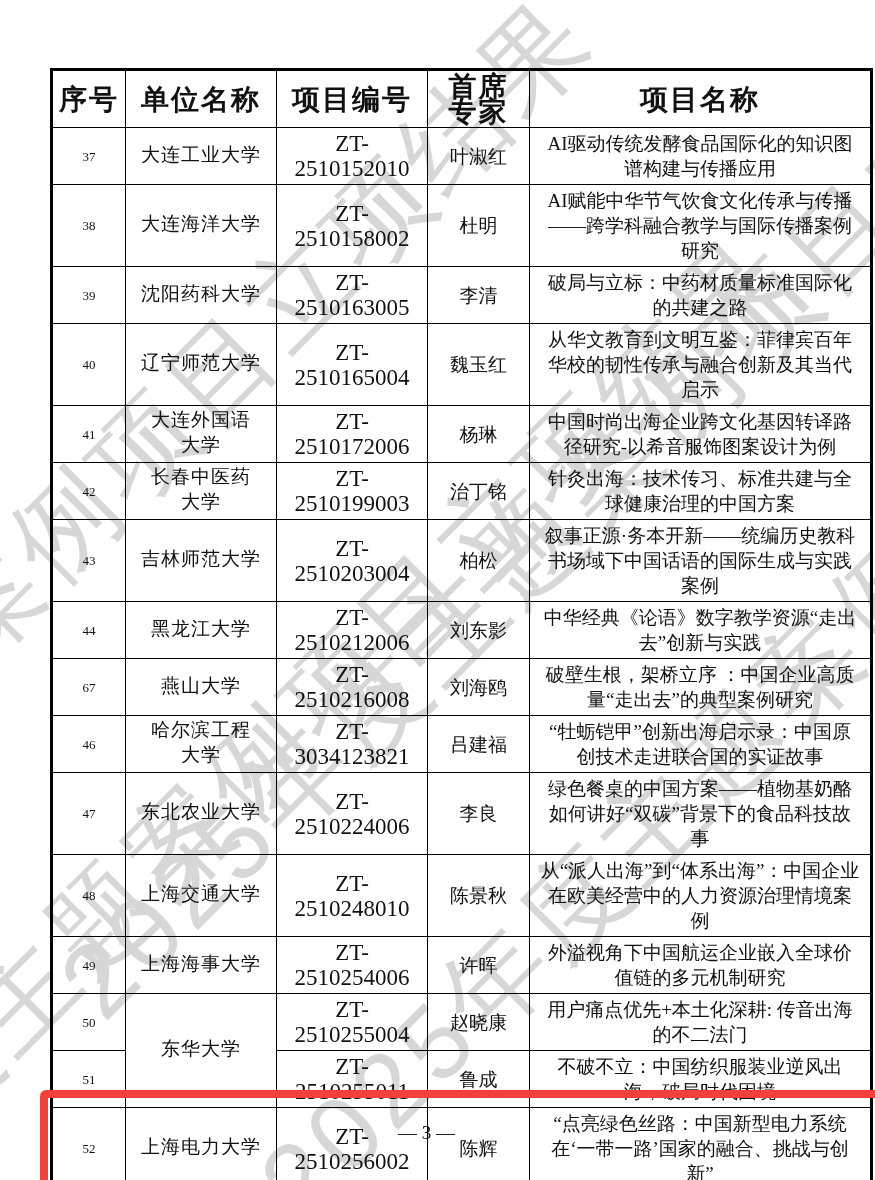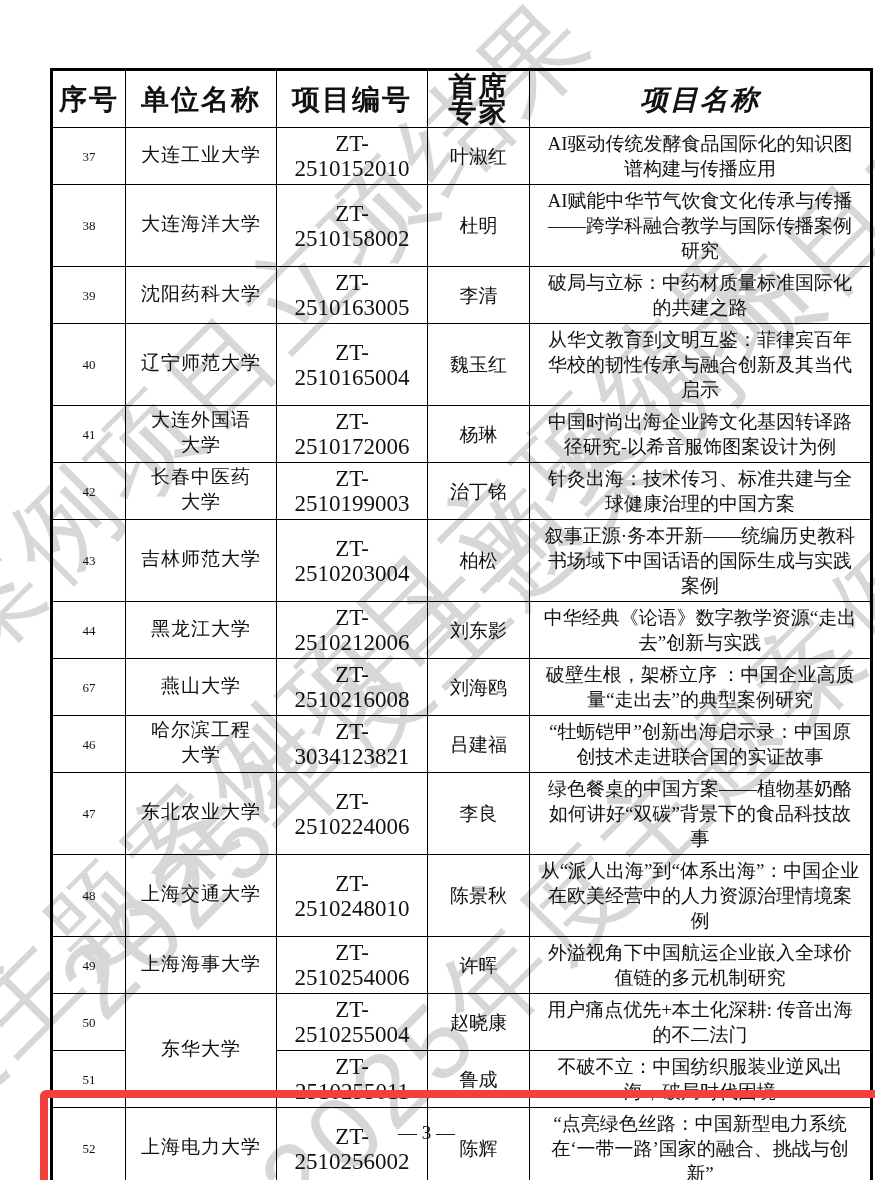--- a/index.html
+++ b/index.html
@@ -64,21 +64,21 @@
     <div class="wm" style="left: -348px; top: 1300px; color: rgb(215, 215, 215);">2025年度主题案例项目立项结果</div>
   </div>
 
 <table class="doc-table">
   <thead>
       <tr>
         <th style="width: 60px;">序号</th>
         <th style="width: 138px;">单位名称</th>
         <th style="width: 138px;">项目编号</th>
         <th style="width: 89px;">首席专家</th>
-        <th style="width: 328px; font-style: italic;">项目名称</th>
+        <th style="width: 328px;">项目名称</th>
       </tr>
     </thead>
   <tbody>
       <tr>
         <td class="col-no">37</td>
         <td class="col-unit">大连工业大学</td>
         <td class="col-code">ZT-2510152010</td>
         <td class="col-expert">叶淑红</td>
         <td class="col-title">AI驱动传统发酵食品国际化的知识图谱构建与传播应用</td>
       </tr>

